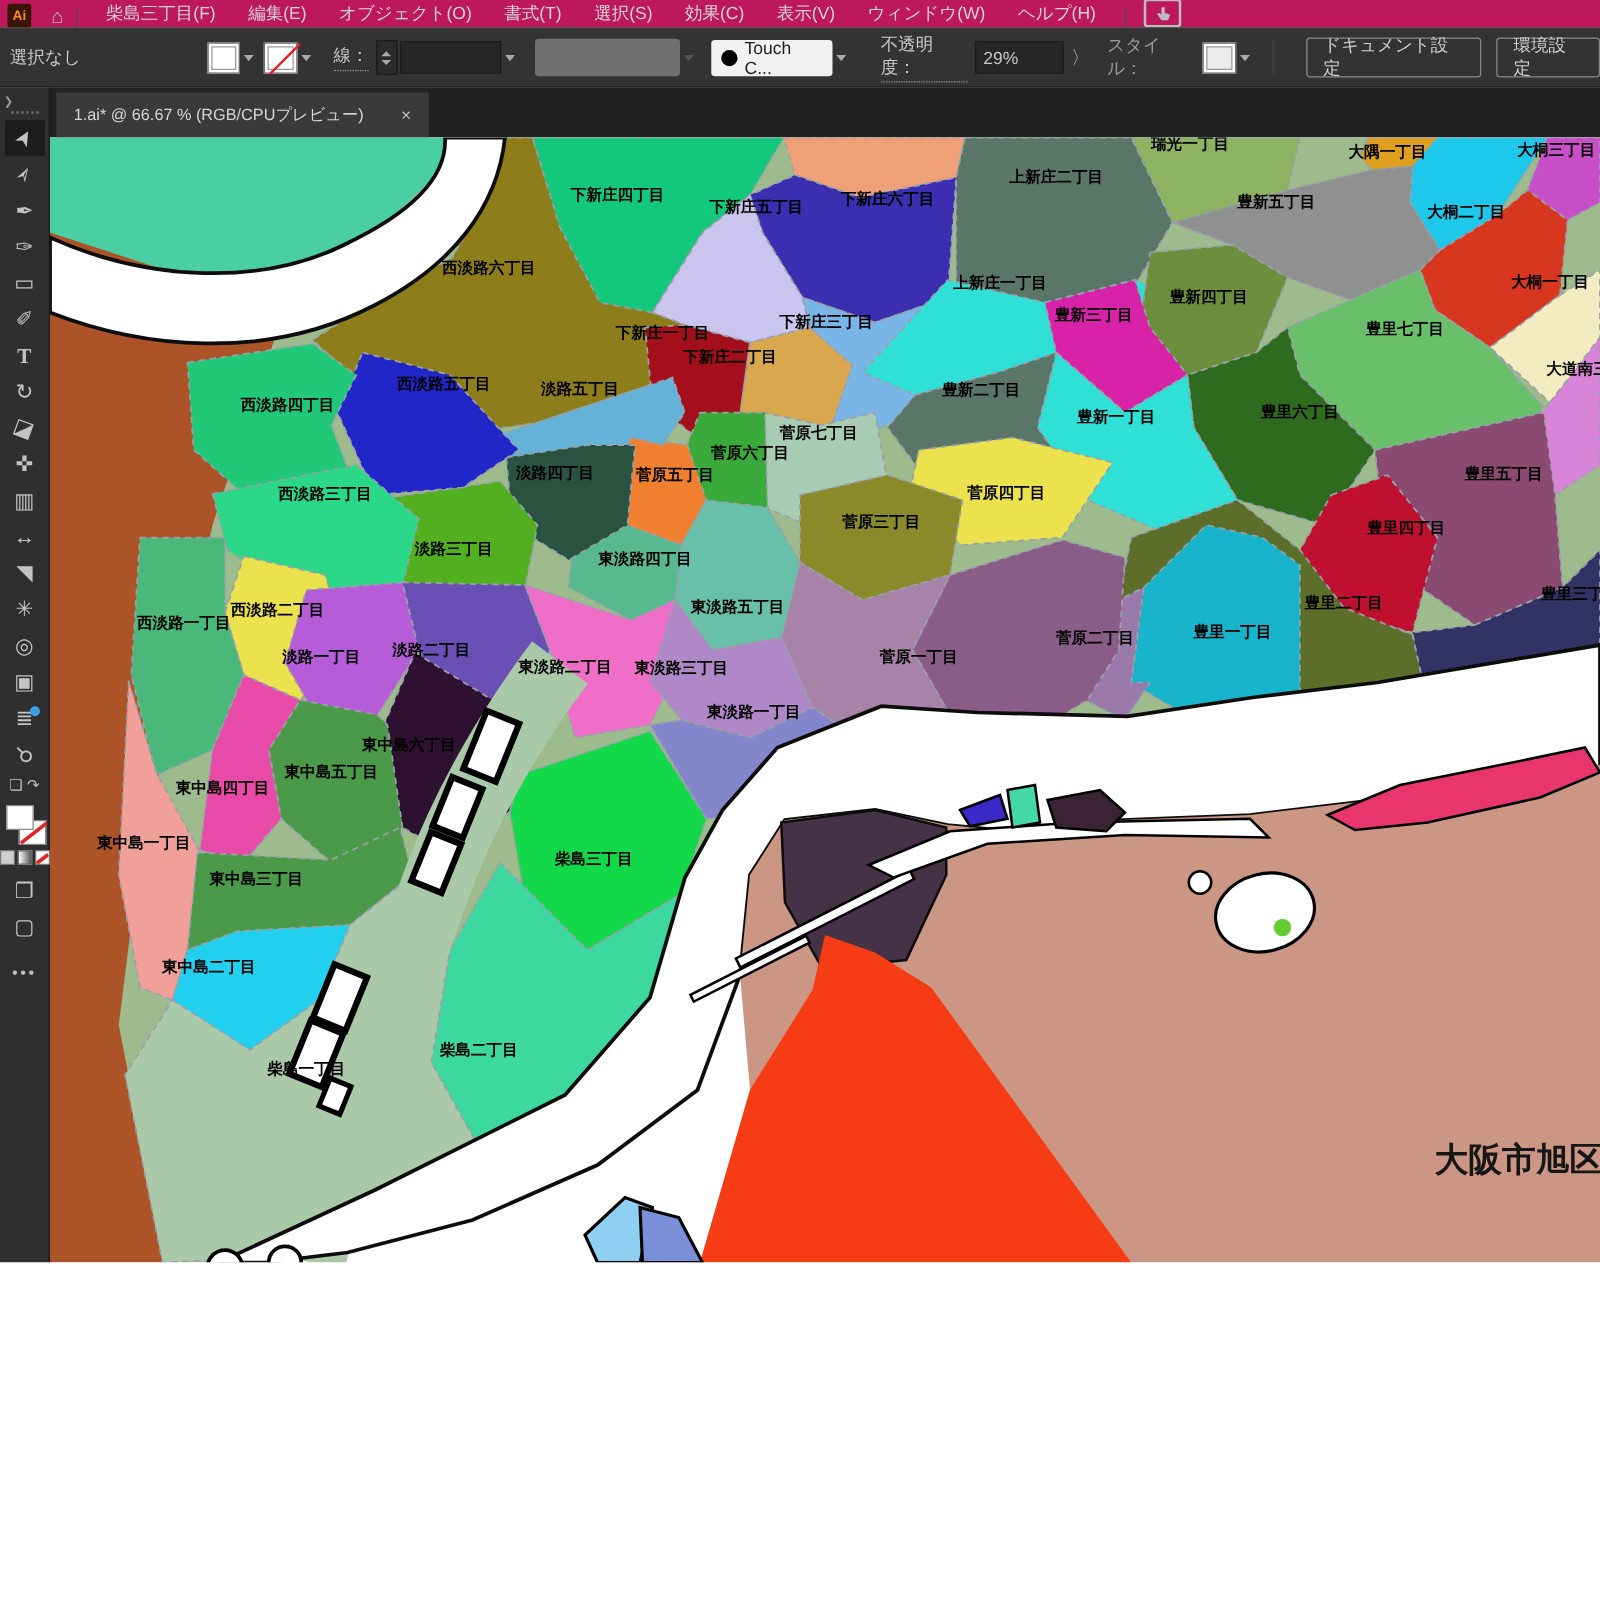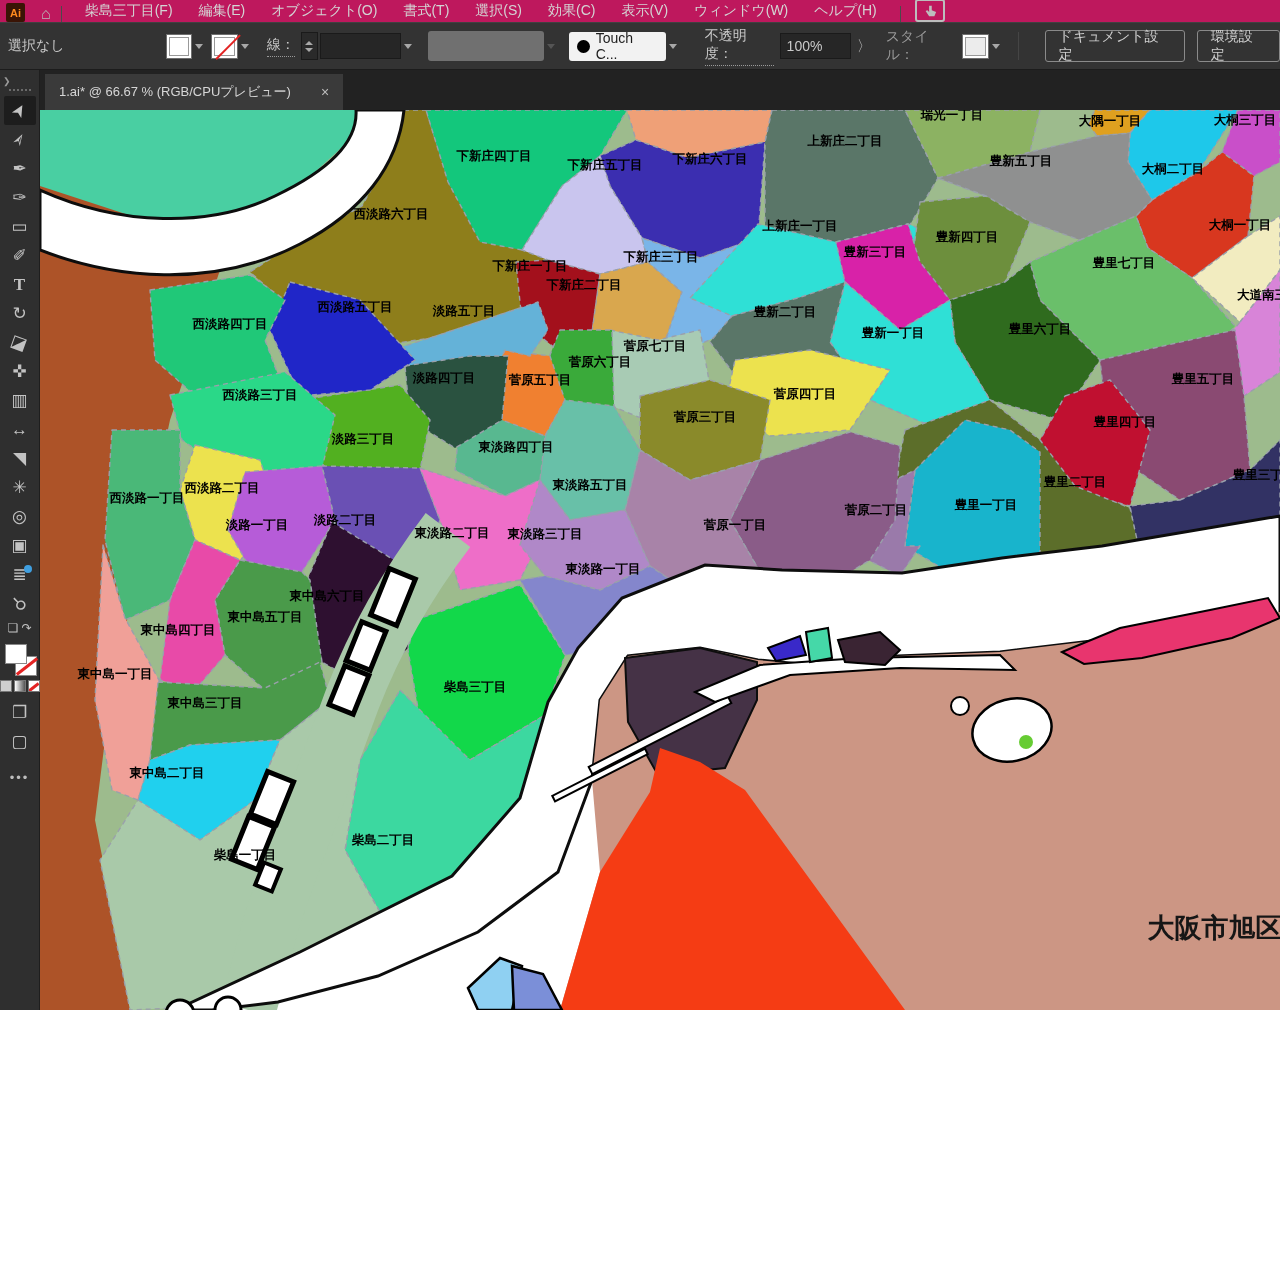--- a/index.html
+++ b/index.html
@@ -104,21 +104,21 @@
     <div class="field" style="width:82px;margin-left:2px;"></div>
       <div class="caret"></div>
     <div class="dd-disabled"></div>
       <div class="caret dis"></div>
     <div class="touch-dd" style="margin-left:6px;">
       <span class="dot"></span>
       <span>Touch C...</span>
     </div>
       <div class="caret"></div>
     <span class="dotted" style="margin-left:20px;">不透明度：</span>
-    <div class="field" style="width:72px;margin-left:6px;">100%</div>
+    <div class="field" style="width:72px;margin-left:6px;">29%</div>
     <span class="chev">〉</span>
     <span style="margin-left:8px;color:#9a9a9a;">スタイル：</span>
     <div class="swatch" style="background:#ececec;margin-left:6px;"></div>
       <div class="caret"></div>
     <div class="vsep"></div>
     <div class="cbtn">ドキュメント設定</div>
     <div class="cbtn" style="margin-left:12px;">環境設定</div>
   </div>
 
   <div class="toolbar">

